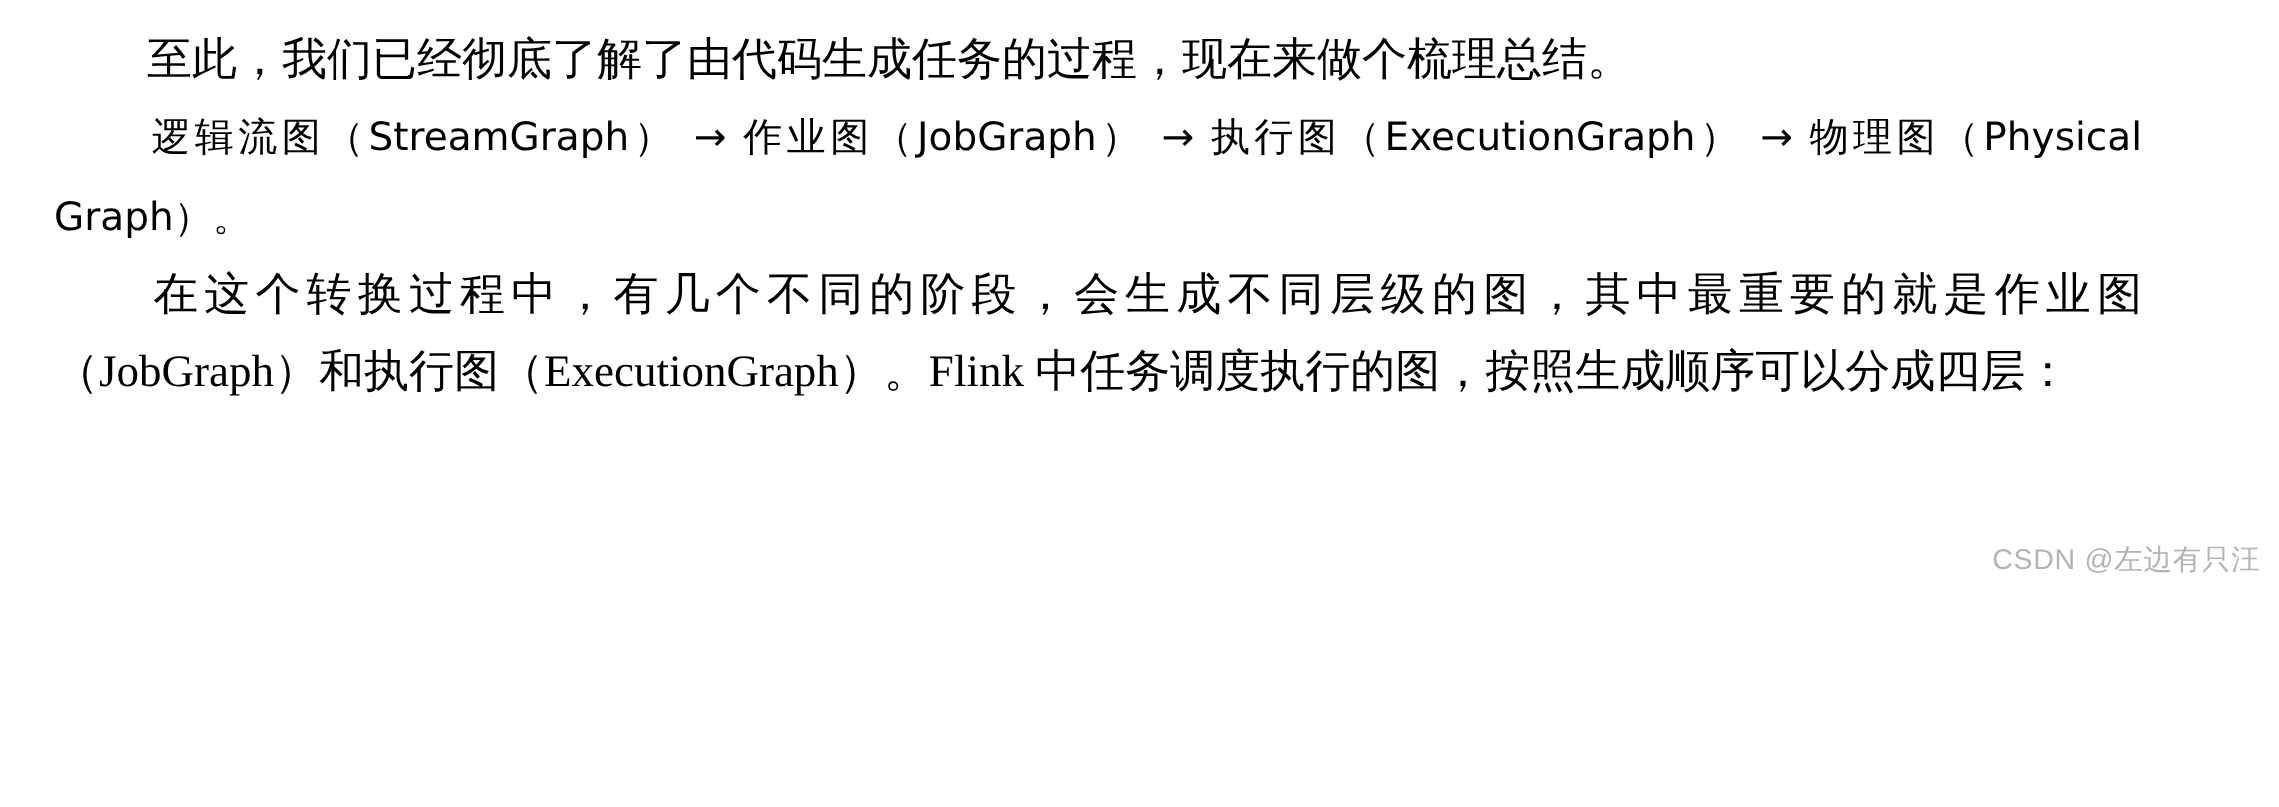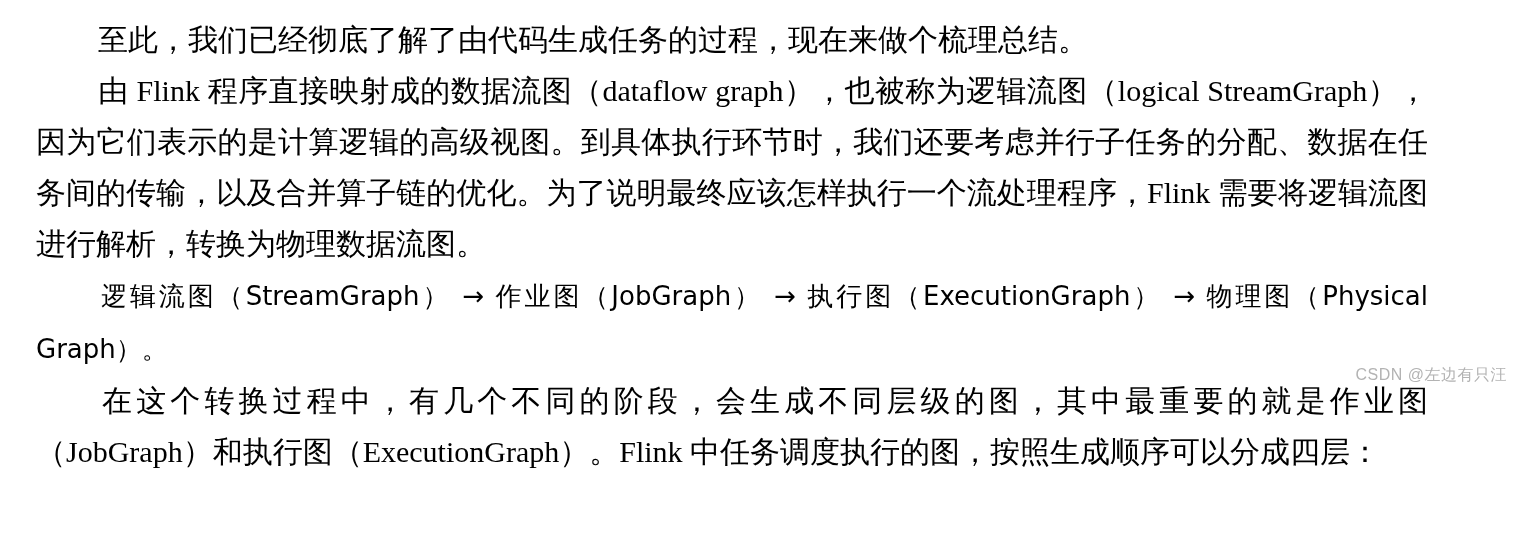--- a/index.html
+++ b/index.html
@@ -48,36 +48,35 @@
   }
   .arrow {
     font-family: "DejaVu Sans", sans-serif;
     font-size: 26px;
   }
   .watermark {
     position: absolute;
     right: 12px;
     bottom: 8px;
     font-family: "Liberation Sans", "DejaVu Sans", sans-serif;
-    font-size: 16px;
+    font-size: 19px;
     color: #b3b3b3;
     letter-spacing: 0.5px;
     white-space: nowrap;
   }
 </style>
 </head>
 <body>
 
 <div class="page">
 
   <div class="body-text">
 
     <p class="para"><span class="indent"></span><span>至此，我们已经彻底了解了由代码生成任务的过程，现在来做个梳理总结。</span></p>
 
-    <p class="para"><span class="indent"></span><span>由 Flink 程序直接映射成的数据流图（dataflow graph），也被称为逻辑流图（logical StreamGraph），因为它们表示的是计算逻辑的高级视图。到具体执行环节时，我们还要考虑并行子任务的分配、数据在任务间的传输，以及合并算子链的优化。为了说明最终应该怎样执行一个流处理程序，Flink 需要将逻辑流图进行解析，转换为物理数据流图。</span></p>
 
     <p class="para last-center"><span class="indent"></span><span class="arrow">逻辑流图（StreamGraph） → 作业图（JobGraph） → 执行图（ExecutionGraph） → 物理图（Physical Graph）。</span></p>
 
     <p class="para"><span class="indent"></span><span>在这个转换过程中，有几个不同的阶段，会生成不同层级的图，其中最重要的就是作业图（JobGraph）和执行图（ExecutionGraph）。Flink 中任务调度执行的图，按照生成顺序可以分成四层：</span></p>
 
   </div>
 
   <div class="watermark">CSDN @左边有只汪</div>
 
 </div>

